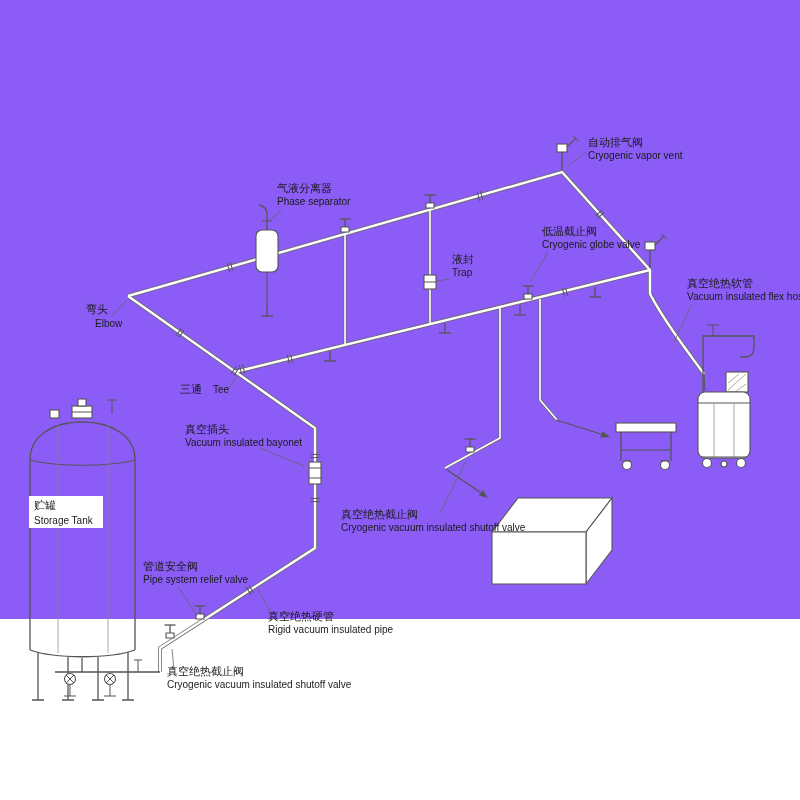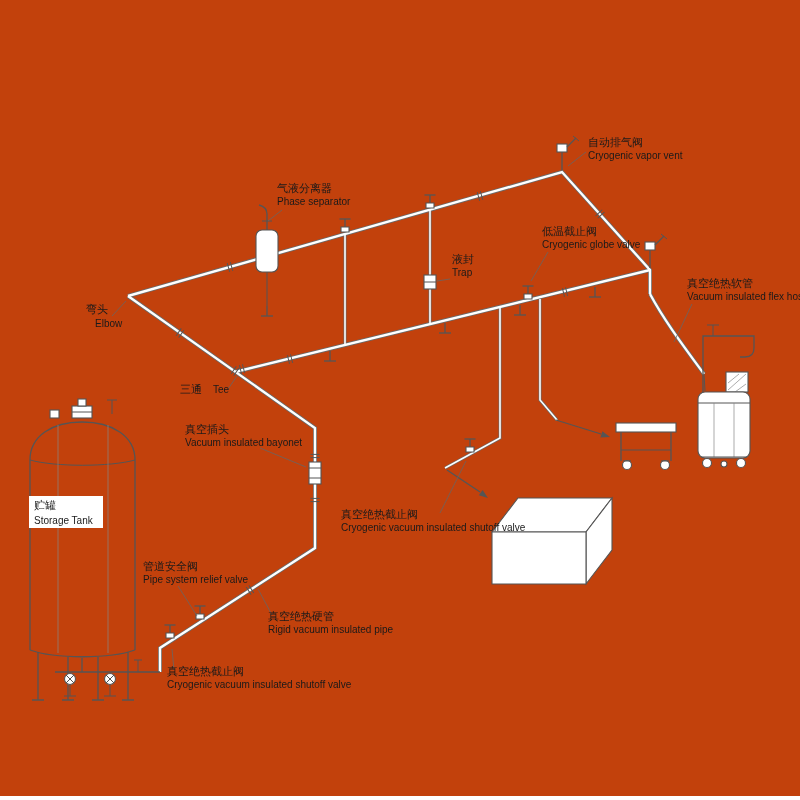--- a/index.html
+++ b/index.html
@@ -1,17 +1,17 @@
 <!DOCTYPE html>
 <html><head>
 <meta charset="utf-8">
 <style>
   html,body{margin:0;padding:0;background:#fff;width:800px;height:800px;overflow:hidden;
     font-family:"Liberation Sans",sans-serif;}
-  #canvas{position:relative;width:800px;height:796px;background:#c2410c;}
+  #canvas{position:relative;width:800px;height:619px;background:#8b5cf6;}
   svg{display:block}
   .pipe-o{stroke:#6a6a6a;stroke-width:4;fill:none}
   .pipe-i{stroke:#fff;stroke-width:2.4;fill:none}
   .pipe2-o{stroke:#6a6a6a;stroke-width:3;fill:none}
   .pipe2-i{stroke:#fff;stroke-width:1.6;fill:none}
   .thin{stroke:#555;stroke-width:1;fill:none}
   .thin2{stroke:#555;stroke-width:1.3;fill:none}
   .dev{fill:#fff;stroke:#555;stroke-width:1.1}
   .seam{stroke:#888;stroke-width:0.7;fill:none}
   .leader{stroke:#666;stroke-width:0.8;fill:none}

